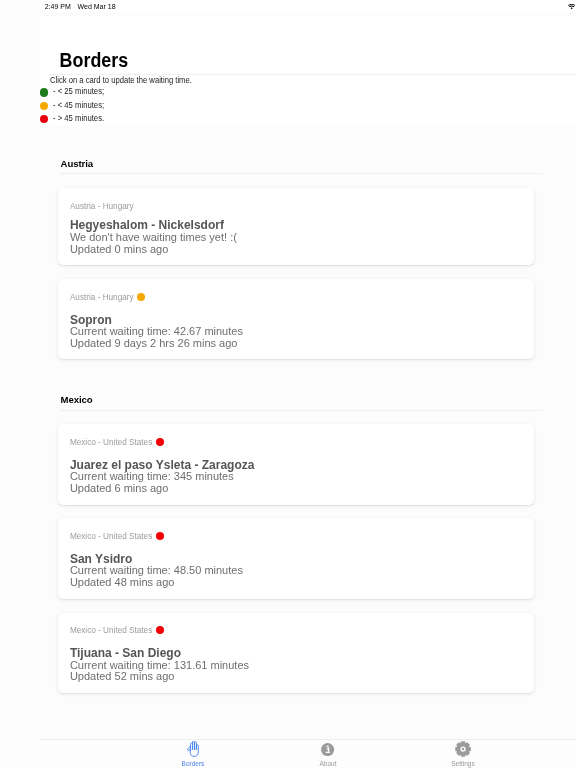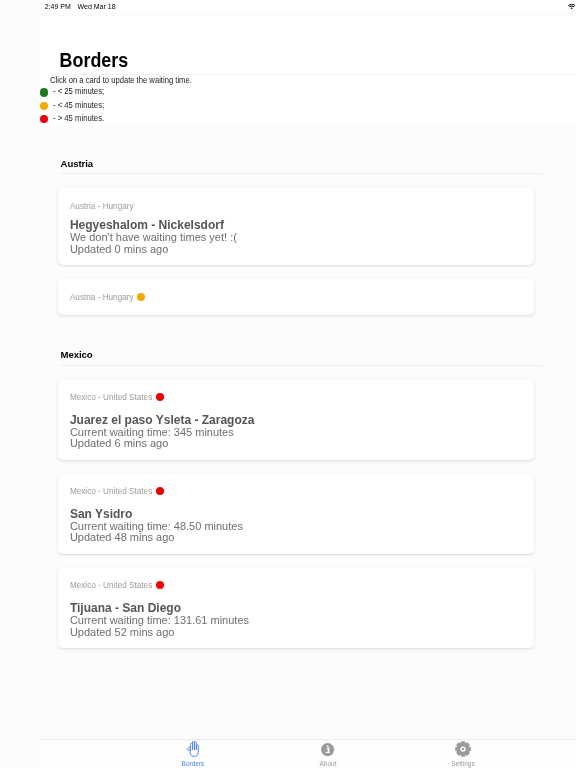--- a/index.html
+++ b/index.html
@@ -132,20 +132,25 @@
           <div class="card-name">Hegyeshalom - Nickelsdorf</div>
           <div class="card-line">We don't have waiting times yet! :(</div>
           <div class="card-line">Updated 0 mins ago</div>
         </div>
       </div>
       <div class="card">
         <div class="card-top has-dot">
           <span class="card-route">Austria - Hungary</span>
           <span class="card-dot" style="background:#f5a800"></span>
         </div>
+        <div class="card-body">
+          <div class="card-name">Sopron</div>
+          <div class="card-line">Current waiting time: 42.67 minutes</div>
+          <div class="card-line">Updated 9 days 2 hrs 26 mins ago</div>
+        </div>
       </div>
       <div class="section-title">Mexico</div>
       <div class="section-rule"></div>
       <div class="card">
         <div class="card-top has-dot">
           <span class="card-route">Mexico - United States</span>
           <span class="card-dot" style="background:#f50000"></span>
         </div>
         <div class="card-body">
           <div class="card-name">Juarez el paso Ysleta - Zaragoza</div>

